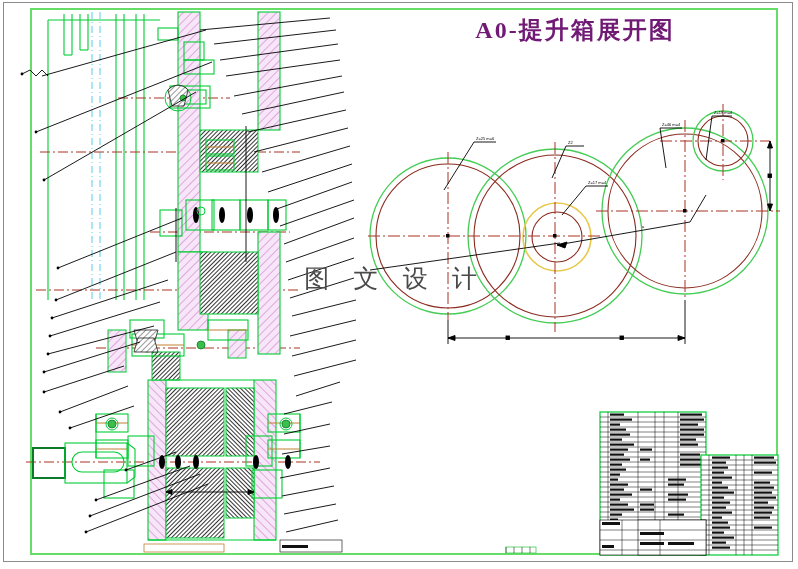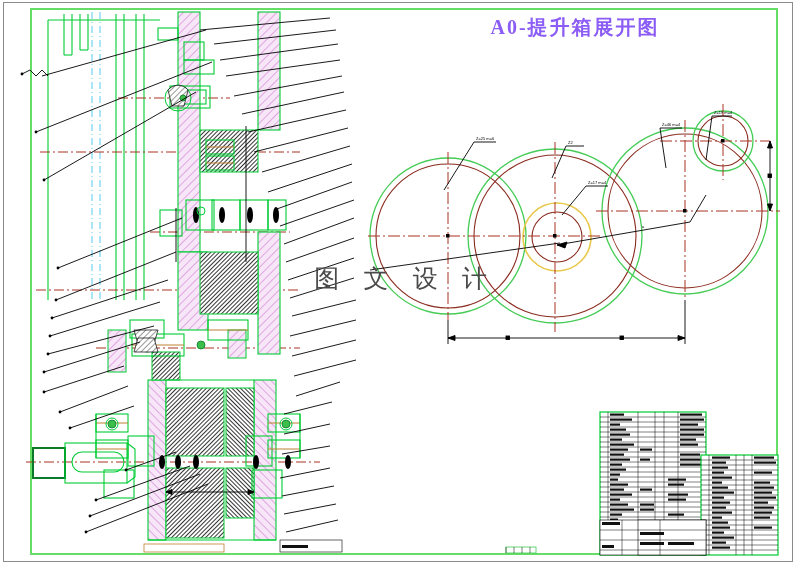--- a/index.html
+++ b/index.html
@@ -4,26 +4,26 @@
 <title>A0-提升箱展开图</title>
 <style>
   html,body{margin:0;padding:0;background:#fff;}
   body{font-family:"Liberation Sans",sans-serif;}
   #page{position:relative;width:798px;height:569px;background:#ffffff;overflow:hidden;}
   #outer-frame{position:absolute;left:3px;top:2px;width:790px;height:560px;border:1px solid #8b8b8b;box-sizing:border-box;}
   #drawing-border{position:absolute;left:30px;top:8px;width:748px;height:547px;border:2px solid #66dd66;box-sizing:border-box;}
   #svg-root{position:absolute;left:0;top:0;width:798px;height:569px;}
   #title-text{
     position:absolute;left:430px;top:14px;width:290px;
-    text-align:center;color:#8b5cf6;
-    font-family:"Liberation Serif",serif;font-weight:bold;font-size:20px;
+    text-align:center;color:#701a75;
+    font-family:"Liberation Serif",serif;font-weight:bold;font-size:24px;
     letter-spacing:2px;white-space:nowrap;
   }
   #watermark{
-    position:absolute;left:305px;top:262px;width:200px;
+    position:absolute;left:295px;top:262px;width:200px;
     text-align:center;color:#4a4a4a;
     font-family:"Liberation Serif",serif;font-size:25px;letter-spacing:9px;
     white-space:nowrap;
   }
 </style>
 </head>
 <body>
 
 <div id="page">
 

